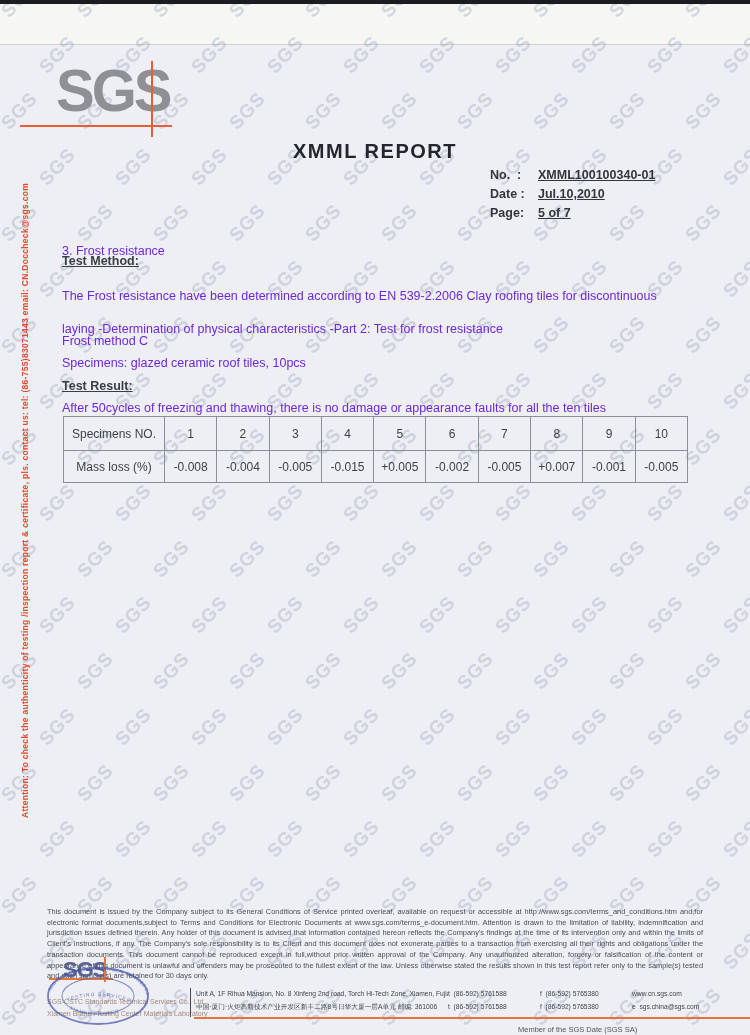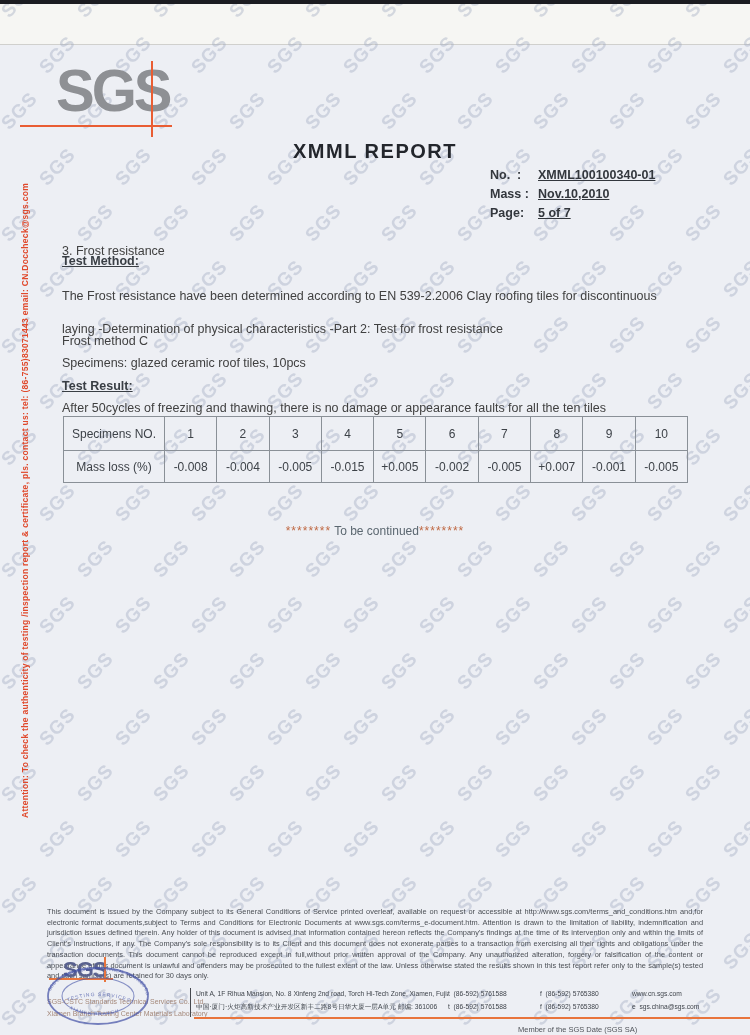--- a/index.html
+++ b/index.html
@@ -22,21 +22,21 @@
             color:#8e9094;line-height:1;transform:scaleY(1.02);}
   .logo-hline{left:20px;top:125px;width:152px;height:2px;background:#e95d33;}
   .logo-vline{left:151px;top:61px;width:2px;height:76px;background:#e95d33;}
   .title{left:0;top:140px;width:750px;text-align:center;font-size:20px;font-weight:bold;
          letter-spacing:1.5px;color:#23262c;}
   .info{left:490px;top:166px;font-size:12.5px;font-weight:bold;color:#33373d;}
   .info-row{height:19px;line-height:19px;white-space:nowrap;}
   .info-label{display:inline-block;width:48px;white-space:pre;}
   .info-value{white-space:pre;text-decoration:underline;}
   
-  .bline{left:62px;font-size:12.5px;color:#404040;white-space:nowrap;}
+  .bline{left:62px;font-size:12.5px;color:#6d28d9;white-space:nowrap;}
   .heading{font-weight:bold;text-decoration:underline;color:#393e44;}
   
   table.results{left:63px;top:416px;width:625px;border-collapse:collapse;table-layout:fixed;}
   table.results td{border:1px solid #8a9097;text-align:center;font-size:12px;color:#3d4248;padding:0;}
   td.c1{width:100px;}
   .row-h td{height:33px;}
   .row-m td{height:31px;}
   .row-mean td{height:36px;line-height:1.25;}
   .continued{left:0;top:524px;width:750px;text-align:center;font-size:12px;}
   .stars{color:#c06a45;letter-spacing:1px;}
@@ -278,21 +278,21 @@
   <div class="ct logo-big">SGS</div>
   <div class="ct logo-hline"></div>
   <div class="ct logo-vline"></div>
   <div class="ct title">XMML REPORT</div>
 
   <div class="ct info">
     <div class="info-row">
       <span class="info-label">No.  :</span><span class="info-value">XMML100100340-01</span>
     </div>
     <div class="info-row">
-      <span class="info-label">Mass :</span><span class="info-value">Nov.10,2010</span>
+      <span class="info-label">Date :</span><span class="info-value">Jul.10,2010</span>
     </div>
     <div class="info-row">
       <span class="info-label">Page:</span><span class="info-value">5 of 7</span>
     </div>
   </div>
 
   <div class="ct bline" style="top:244px">3. Frost resistance</div>
   <div class="ct bline heading" style="top:254px">Test Method:</div>
   <div class="ct bline" style="top:289px">The Frost resistance have been determined according to EN 539-2.2006 Clay roofing tiles for discontinuous</div>
   <div class="ct bline" style="top:322px">laying -Determination of physical characteristics -Part 2: Test for frost resistance</div>
@@ -325,23 +325,20 @@
       <td>+0.005</td>
       <td>-0.002</td>
       <td>-0.005</td>
       <td>+0.007</td>
       <td>-0.001</td>
       <td>-0.005</td>
     </tr>
   </tbody>
     </table>
 
-  <div class="ct continued">
-    <span class="stars">********</span><span class="cont-text"> To be continued</span><span class="stars">********</span>
-  </div>
 
   <div class="ct side-note">Attention: To check the authenticity of testing /inspection report &amp; certificate, pls. contact us: tel: (86-755)83071443  email: CN.Doccheck@sgs.com</div>
 
   <div class="ct disclaimer">This document is issued by the Company subject to its General Conditions of Service printed overleaf, available on request or accessible at http://www.sgs.com/terms_and_conditions.htm and,for electronic format documents,subject to Terms and Conditions for Electronic Documents at www.sgs.com/terms_e-document.htm. Attention is drawn to the limitation of liability, indemnification and jurisdiction issues defined therein. Any holder of this document is advised that information contained hereon reflects the Company's findings at the time of its intervention only and within the limits of Client's instructions, if any. The Company's sole responsibility is to its Client and this document does not exonerate parties to a transaction from exercising all their rights and obligations under the transaction documents. This document cannot be reproduced except in full,without prior written approval of the Company. Any unauthorized alteration, forgery or falsification of the content or appearance of this document is unlawful and offenders may be prosecuted to the fullest extent of the law. Unless otherwise stated the results shown in this test report refer only to the sample(s) tested and such sample(s) are retained for 30 days only.</div>
 
   <div class="ct logo-small">SGS</div>
   <div class="ct sl-hline"></div>
   <div class="ct sl-vline"></div>
 
   <svg class="ct stamp" width="110" height="73" viewBox="0 0 110 73">

